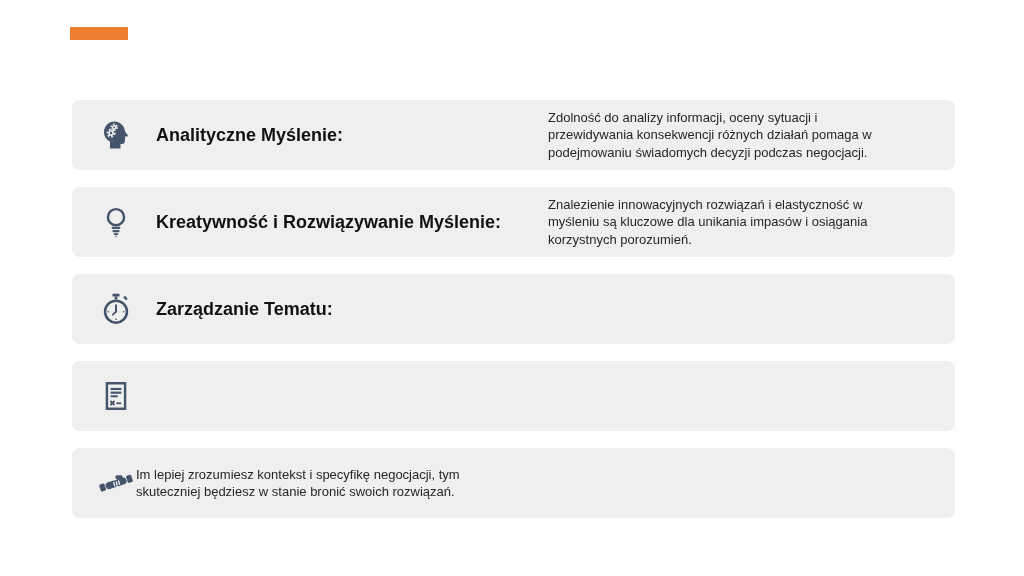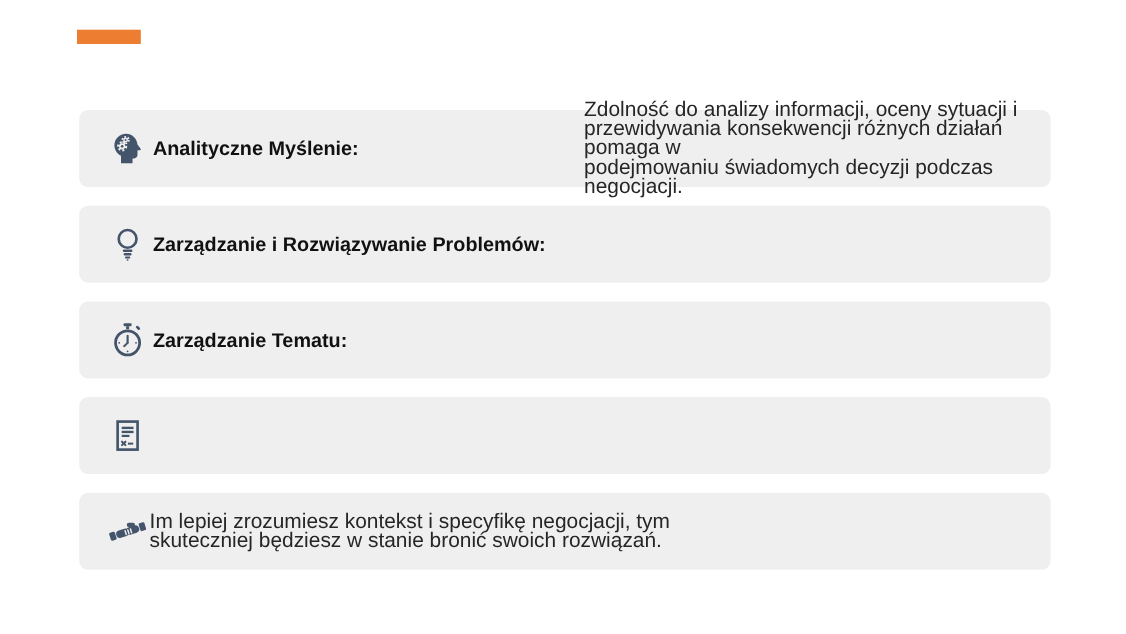--- a/index.html
+++ b/index.html
@@ -31,26 +31,26 @@
     background:var(--row-bg);
     border-radius:8px;
     display:flex;align-items:center;
   }
   .icon-box{
     flex:0 0 40px;margin-left:24px;
     display:flex;align-items:center;justify-content:center;
     color:var(--icon);
   }
   .row-title{
-    flex:0 0 392px;margin-left:3px;
+    flex:0 0 392px;margin-left:20px;
     font-size:18px;font-weight:700;color:var(--title-text);
   }
   .row-desc{
     flex:1;padding-right:12px;
-    font-size:19px;line-height:17.5px;color:var(--body-text);
+    font-size:13px;line-height:17.5px;color:var(--body-text);
     white-space:pre-line;
   }
   
   .ic-f{fill:var(--icon);}
   .ic-s{stroke:var(--icon);fill:none;}
   .bg-f{fill:var(--row-bg);}
   .bg-s{stroke:var(--row-bg);fill:none;}
 </style>
 </head>
 <body>
@@ -84,21 +84,24 @@
   <div class="row">
     <span class="icon-box">
       <svg viewBox="0 0 24 24" width="34" height="36" aria-hidden="true">
         <circle class="ic-s" cx="12" cy="8.6" r="5.7" stroke-width="1.7"></circle>
         <rect class="ic-f" x="8.9" y="15.4" width="6.2" height="1.6" rx="0.8"></rect>
         <rect class="ic-f" x="9.5" y="17.7" width="5" height="1.5" rx="0.75"></rect>
         <rect class="ic-f" x="10.3" y="19.9" width="3.4" height="1.3" rx="0.65"></rect>
         <rect class="ic-f" x="11.4" y="21.7" width="1.2" height="0.9" rx="0.45"></rect>
       </svg>
     </span>
-    <div class="row-title">Zarządzanie i Rozwiązywanie Problemów:</div>
+    <div class="row-title">Kreatywność i Rozwiązywanie Myślenie:</div>
+    <div class="row-desc">Znalezienie innowacyjnych rozwiązań i elastyczność w
+myśleniu są kluczowe dla unikania impasów i osiągania
+korzystnych porozumień.</div>
   </div>
 
   <div class="row">
     <span class="icon-box">
       <svg viewBox="0 0 24 24" width="36" height="36" aria-hidden="true">
         <circle class="ic-s" cx="12" cy="13.8" r="7.3" stroke-width="1.7"></circle>
         <rect class="ic-f" x="9.6" y="1.9" width="4.8" height="1.8" rx="0.6"></rect>
         <rect class="ic-f" x="11.1" y="3.7" width="1.8" height="1.8"></rect>
         <rect class="ic-f" x="16.9" y="3.9" width="2.8" height="1.6" rx="0.6" transform="rotate(45 18.3 4.7)"></rect>
         <line class="ic-s" x1="12" y1="13.8" x2="12" y2="9.5" stroke-width="1.3" stroke-linecap="round"></line>

